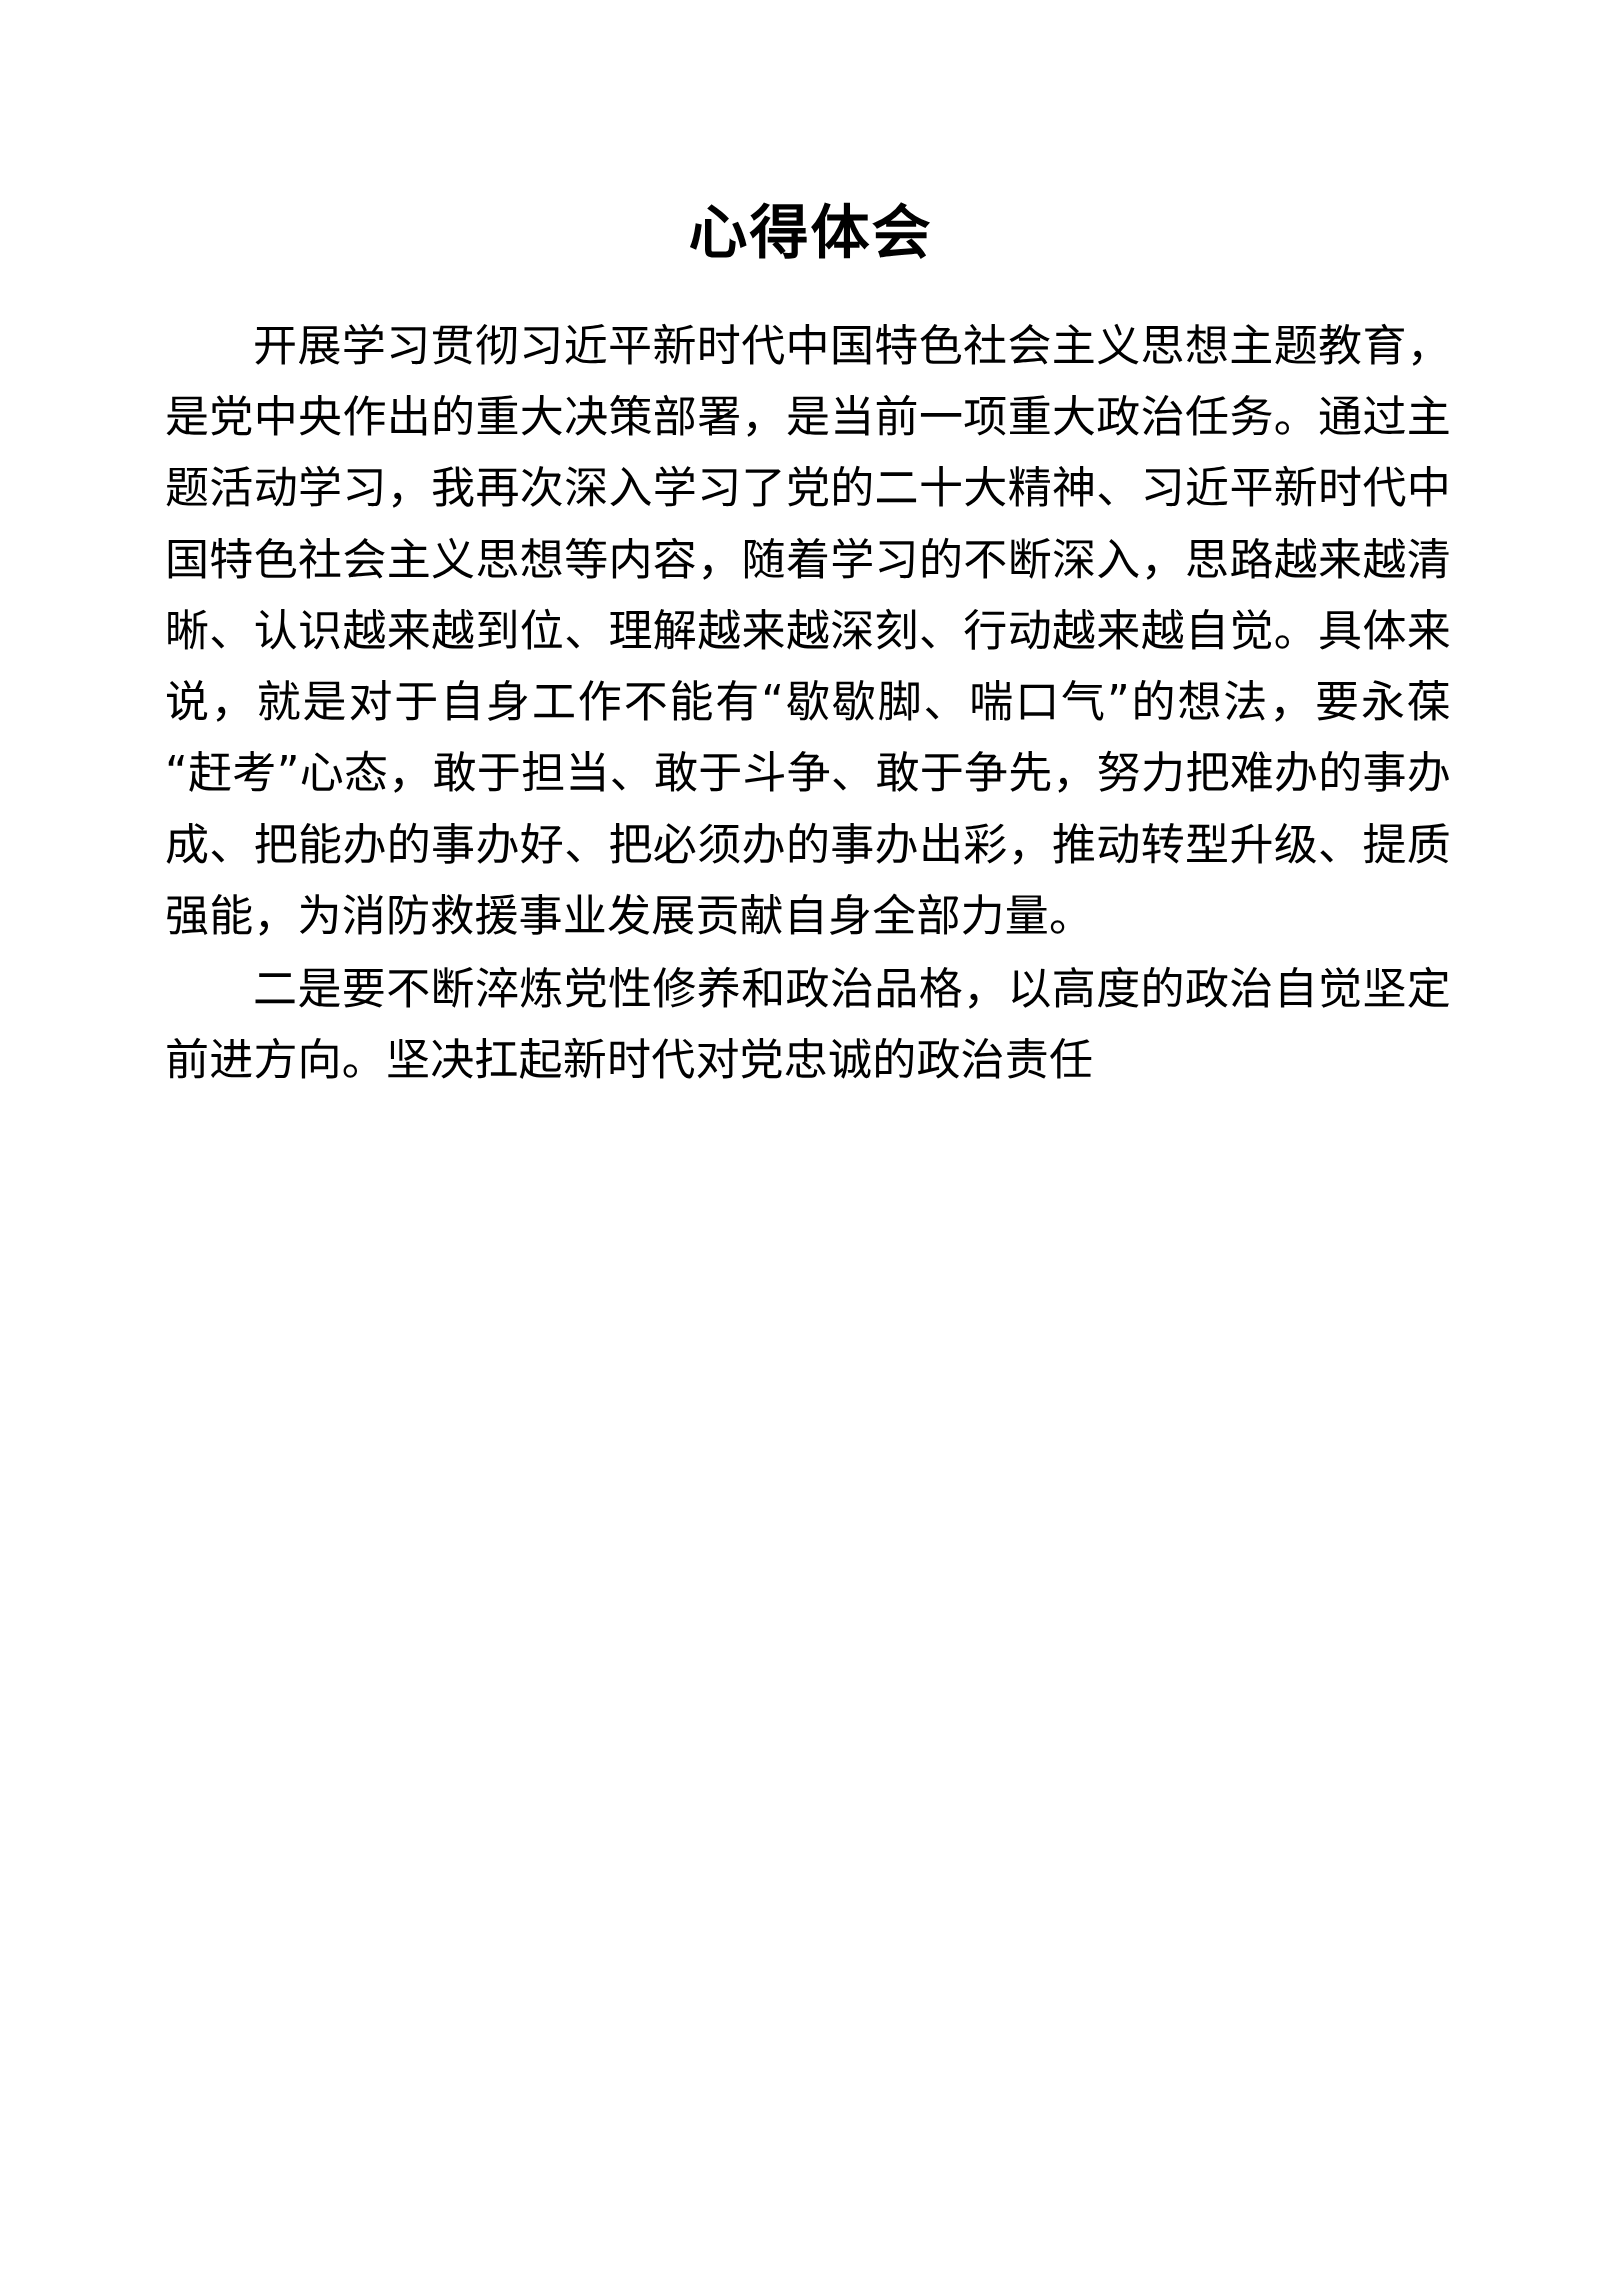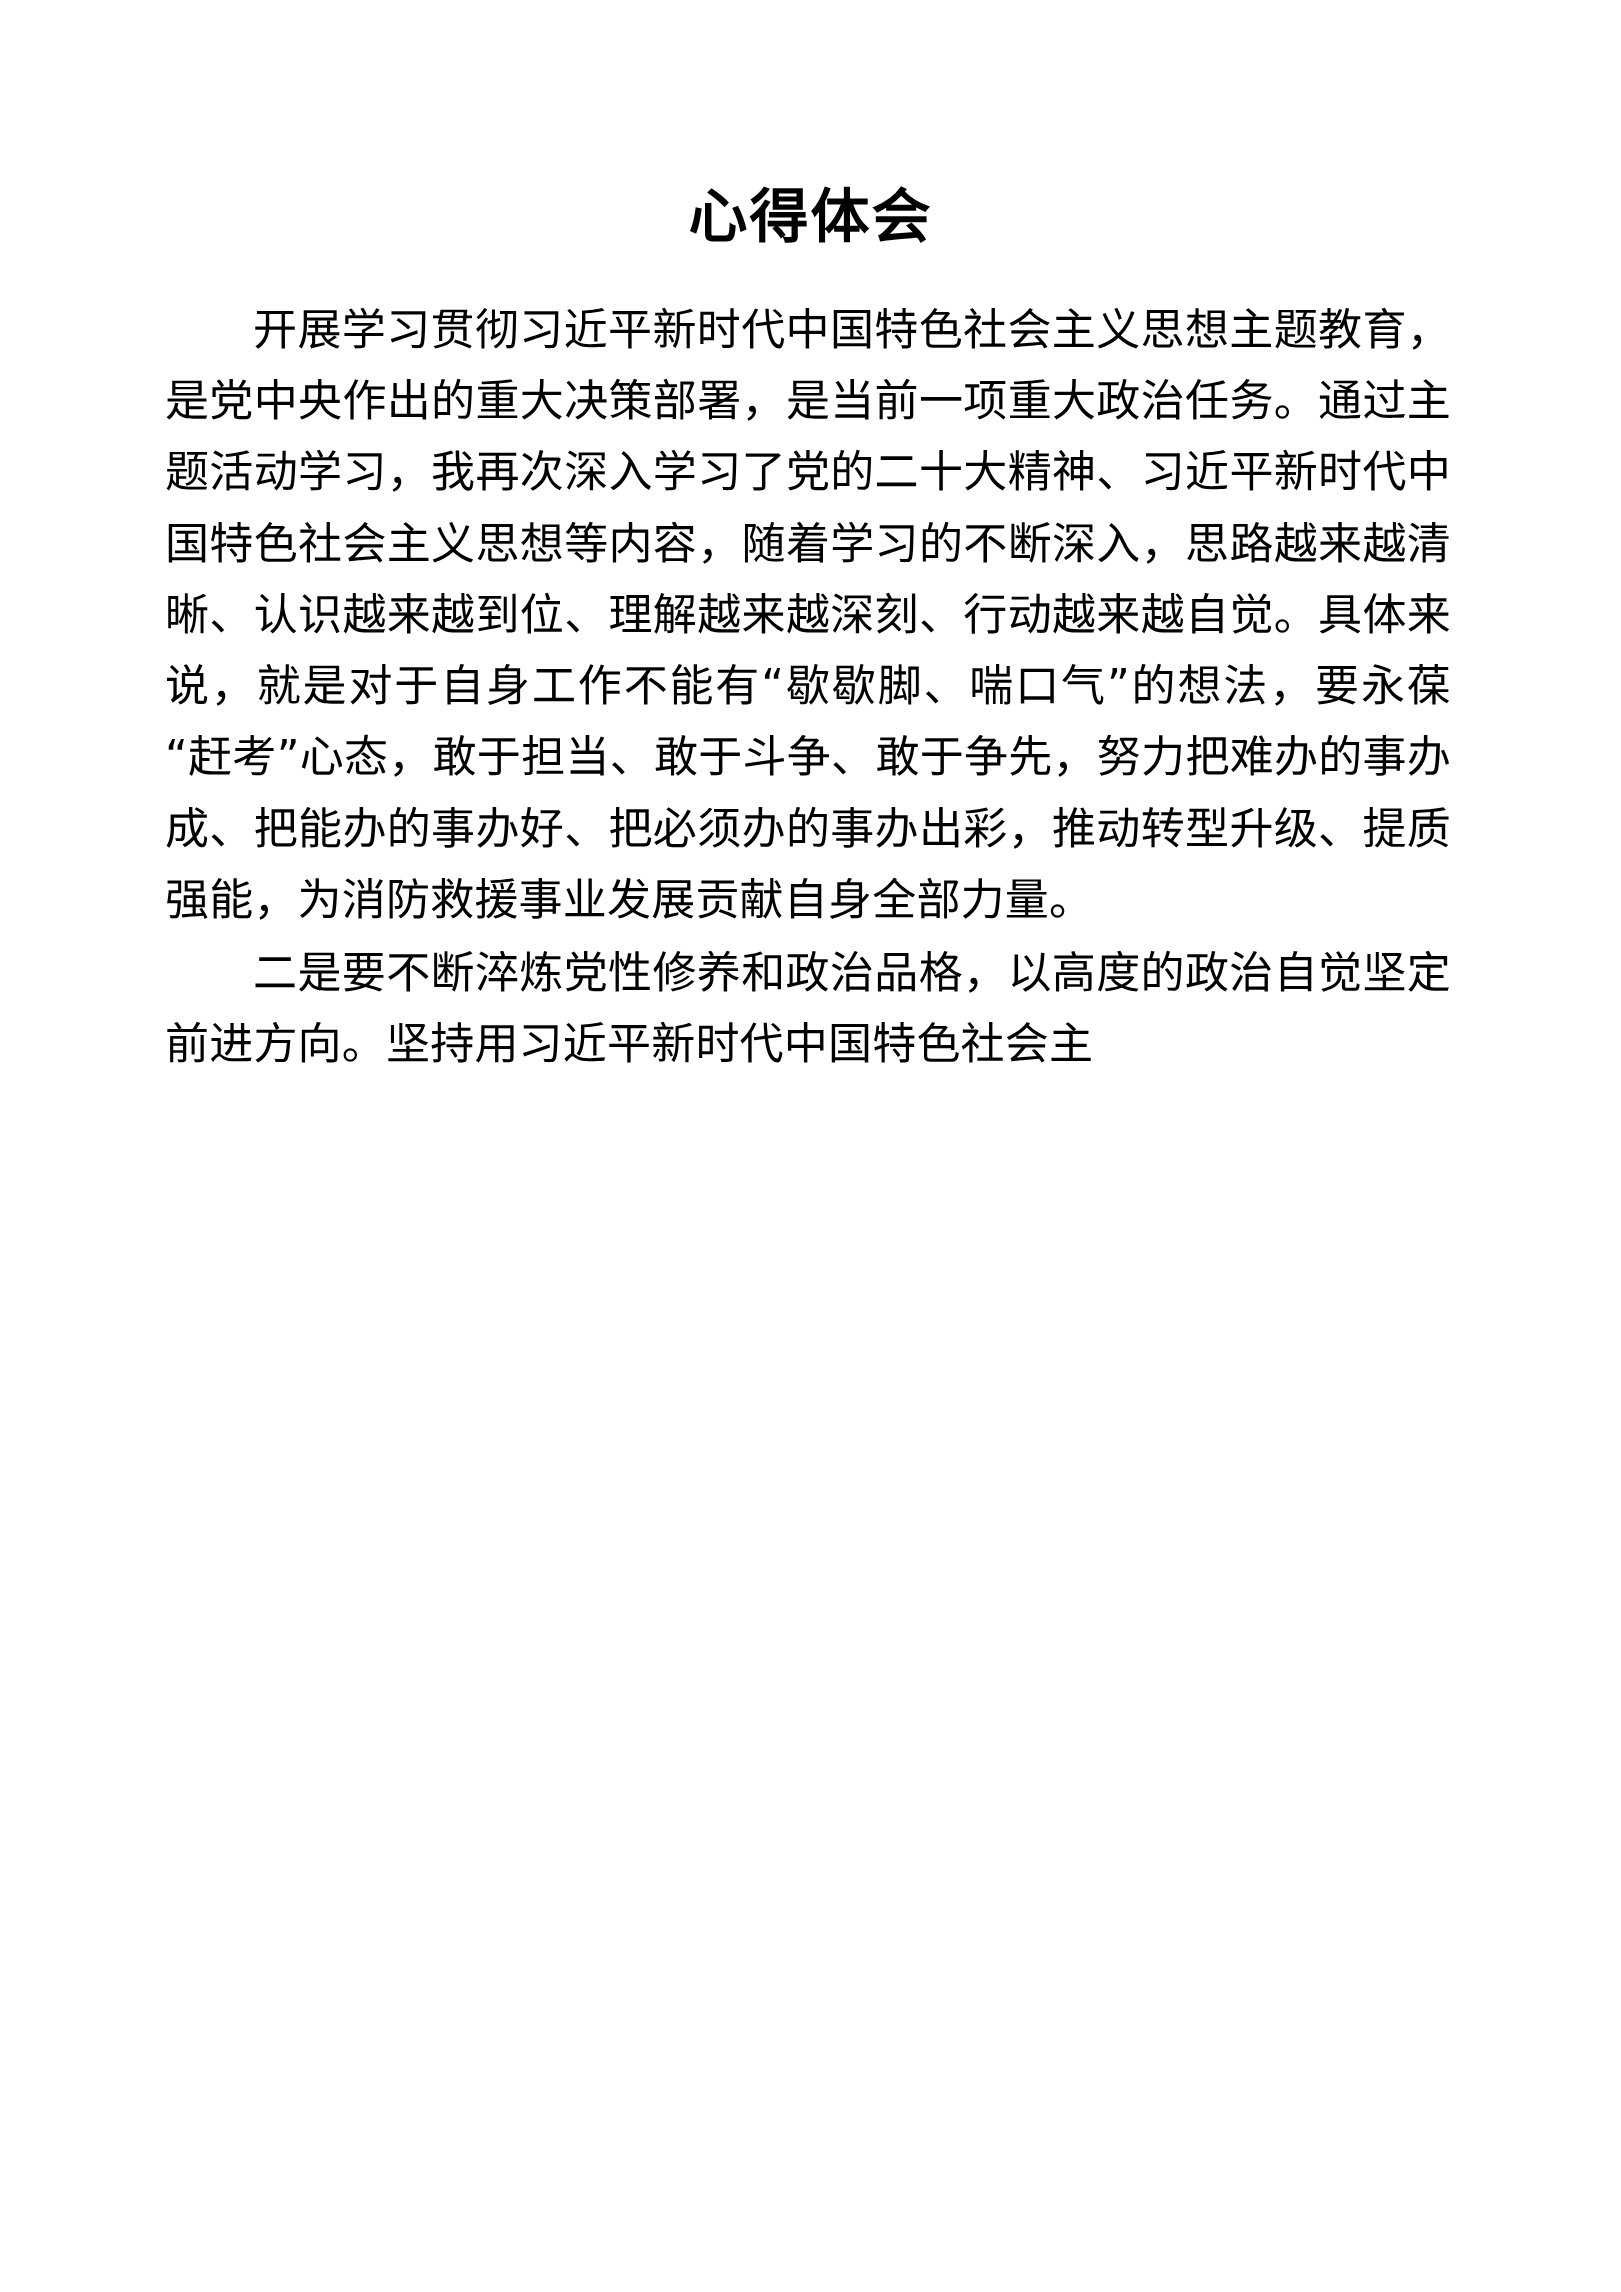--- a/index.html
+++ b/index.html
@@ -21,37 +21,37 @@
     height: 2293px;
     padding: 182px 165px 0 165px;
     background: #ffffff;
   }
   .doc-title {
     font-size: 59px;
     font-weight: 700;
     text-align: center;
     letter-spacing: 2px;
     line-height: 1.2;
-    margin: 0 0 41px 0;
+    margin: 16px 0 41px 0;
   }
   .body-text {
     font-size: 44px;
     line-height: 1.62;
     text-align: justify;
     text-justify: inter-ideograph;
     letter-spacing: 0.2px;
   }
   .para {
     margin: 0 5px 2px 0;
     text-indent: 88px;
   }
 </style>
 </head>
 <body>
 
 <div class="page">
   <h1 class="doc-title">心得体会</h1>
   <div class="body-text">
     <p class="para">开展学习贯彻习近平新时代中国特色社会主义思想主题教育，是党中央作出的重大决策部署，是当前一项重大政治任务。通过主题活动学习，我再次深入学习了党的二十大精神、习近平新时代中国特色社会主义思想等内容，随着学习的不断深入，思路越来越清晰、认识越来越到位、理解越来越深刻、行动越来越自觉。具体来说，就是对于自身工作不能有“歇歇脚、喘口气”的想法，要永葆“赶考”心态，敢于担当、敢于斗争、敢于争先，努力把难办的事办成、把能办的事办好、把必须办的事办出彩，推动转型升级、提质强能，为消防救援事业发展贡献自身全部力量。</p>
-    <p class="para">二是要不断淬炼党性修养和政治品格，以高度的政治自觉坚定前进方向。坚持用习近平新时代中国特色社会主</p>
+    <p class="para">二是要不断淬炼党性修养和政治品格，以高度的政治自觉坚定前进方向。坚决扛起新时代对党忠诚的政治责任</p>
   </div>
 </div>
 
 
 </body></html>

